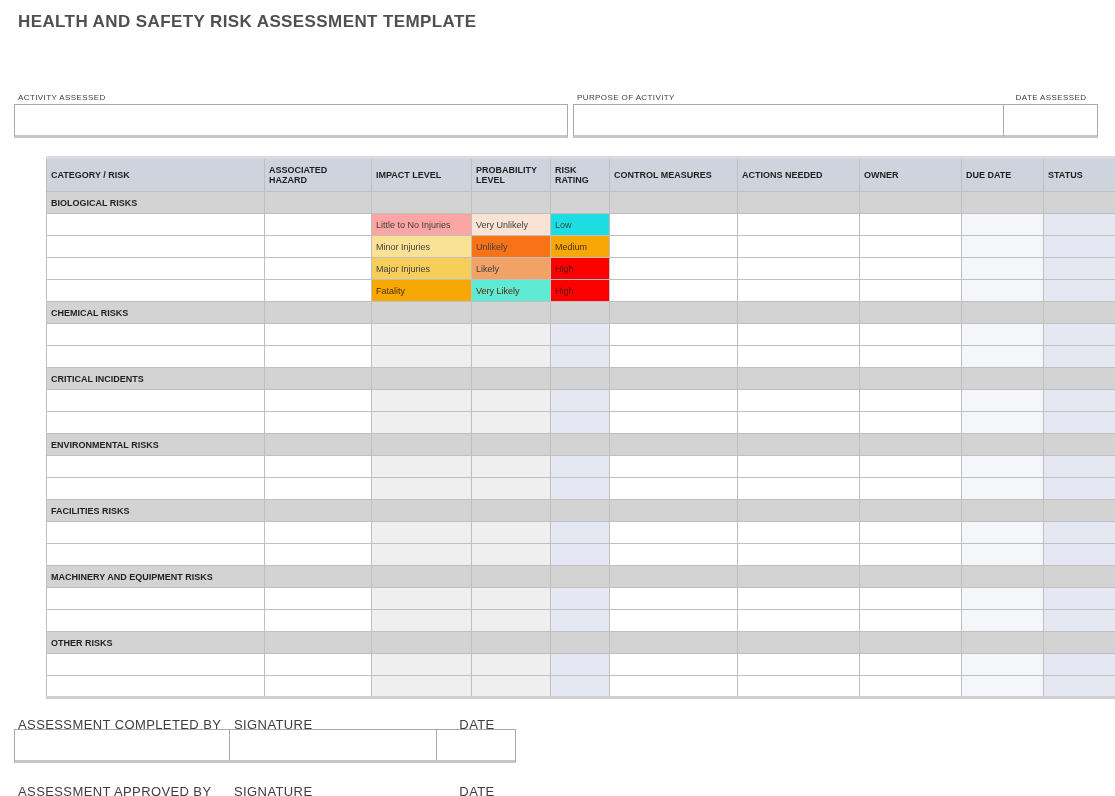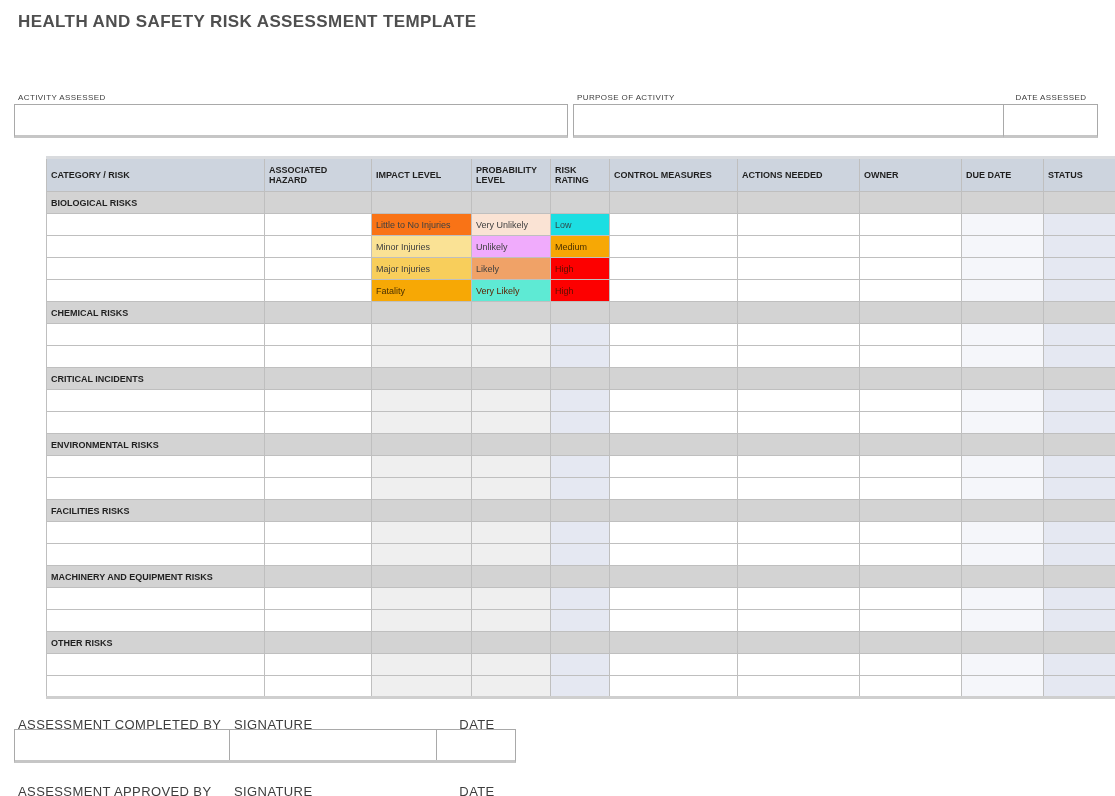--- a/index.html
+++ b/index.html
@@ -105,34 +105,34 @@
           <td></td>
           <td></td>
           <td></td>
           <td></td>
           <td></td>
           <td></td>
       </tr>
       <tr class="body">
         <td></td>
           <td></td>
-        <td style="background-color: #f97316; color: rgb(64, 64, 64);">Little to No Injuries</td>
+        <td style="background-color: #fca5a5; color: rgb(64, 64, 64);">Little to No Injuries</td>
         <td style="background-color: rgb(250, 227, 212); color: rgb(64, 64, 64);">Very Unlikely</td>
         <td style="background-color: rgb(28, 222, 226); color: rgb(45, 74, 76);">Low</td>
         <td></td>
           <td></td>
           <td></td>
           <td></td>
           <td></td>
       </tr>
       <tr class="body">
         <td></td>
           <td></td>
         <td style="background-color: rgb(250, 226, 149); color: rgb(64, 64, 64);">Minor Injuries</td>
-        <td style="background-color: #f0abfc; color: rgb(64, 64, 64);">Unlikely</td>
+        <td style="background-color: #f97316; color: rgb(64, 64, 64);">Unlikely</td>
         <td style="background-color: rgb(247, 168, 5); color: rgb(74, 48, 0);">Medium</td>
         <td></td>
           <td></td>
           <td></td>
           <td></td>
           <td></td>
       </tr>
       <tr class="body">
         <td></td>
           <td></td>

